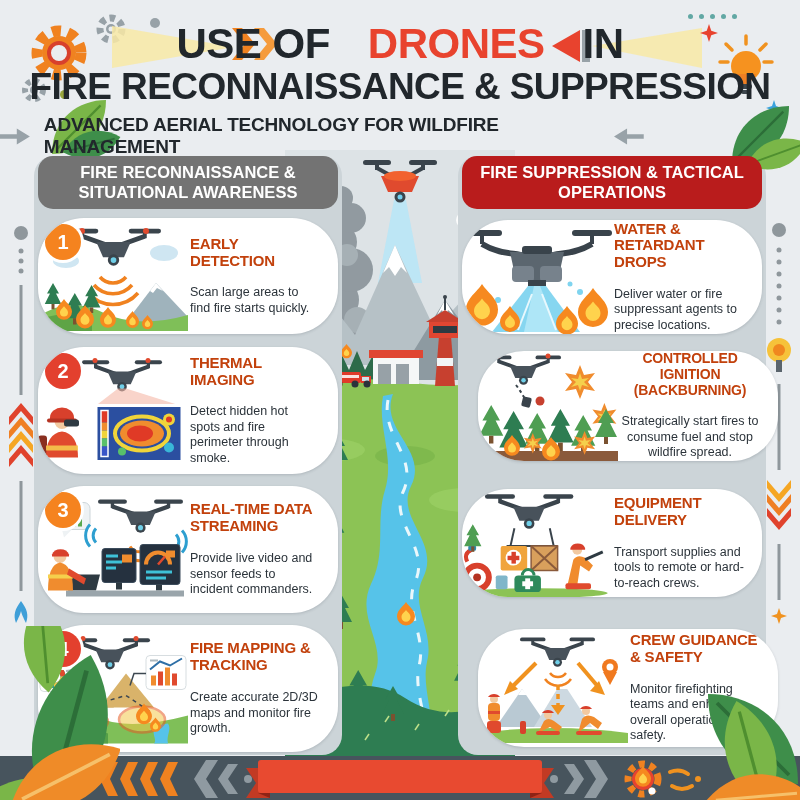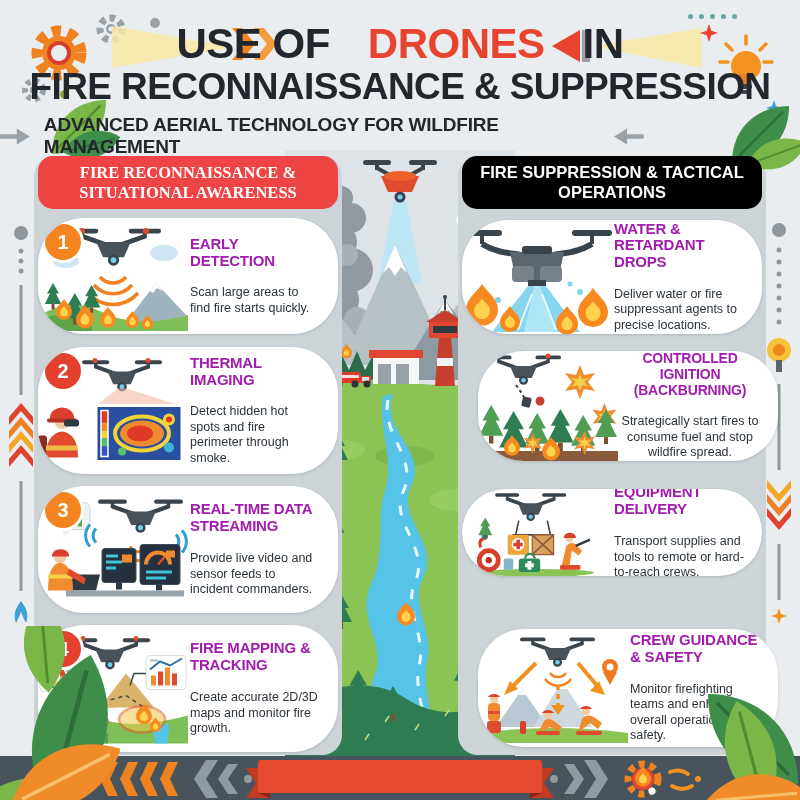--- a/index.html
+++ b/index.html
@@ -17,32 +17,32 @@
     font-size:37px;font-weight:800;letter-spacing:-.6px;color:#21272c;z-index:3;}
   .subtitle-row{position:absolute;left:0;top:114px;width:644px;display:flex;
     justify-content:center;align-items:center;gap:14px;z-index:3;}
   .subtitle{font-size:19px;font-weight:800;letter-spacing:-.2px;color:#21272c;}
 
   
   .col-bg{position:absolute;width:308px;height:599px;top:156px;background:#ccd4d8;border-radius:20px;z-index:1;}
   .pill{position:absolute;top:156px;width:300px;height:53px;border-radius:15px;z-index:3;
     display:flex;align-items:center;justify-content:center;text-align:center;
     color:#fff;font-size:16.5px;font-weight:800;line-height:1.16;padding:0 18px;box-sizing:border-box;}
-  .pill.orange{left:38px;background:#ef4444;font-family:Liberation Serif, serif;}
-  .pill.red{left:462px;background:#000000;}
+  .pill.orange{left:38px;background:#737373;}
+  .pill.red{left:462px;background:#b91c1c;}
 
   
   .card{position:absolute;width:300px;background:#ffffff;border-radius:46px;z-index:2;
     display:flex;box-shadow:0 1px 3px rgba(40,50,60,.18);overflow:hidden;}
   .card .illo{width:150px;flex:none;position:relative;}
   .card .illo svg{width:100%;height:100%;}
   .card .txt{flex:1;display:flex;flex-direction:column;justify-content:center;
     padding:8px 18px 8px 2px;}
   .card .txt.ctr{text-align:center;padding-left:0;padding-right:16px;}
-  .card-title{font-size:15px;font-weight:800;color:#a21caf;line-height:1.12;letter-spacing:-.2px;}
+  .card-title{font-size:15px;font-weight:800;color:#c2410c;line-height:1.12;letter-spacing:-.2px;}
   .card-title.sm{font-size:14px;}
   .card-desc{font-size:12.5px;font-weight:500;color:#2b333a;line-height:1.24;margin-top:16px;}
   .badge{position:absolute;left:7px;top:6px;width:36px;height:36px;border-radius:50%;
     display:flex;align-items:center;justify-content:center;color:#fff;font-size:20px;font-weight:800;
     box-shadow:0 0 0 3px #fff;z-index:3;}
   .badge.o{background:#f5831f;} .badge.r{background:#e3402e;}
 
   
   .band{position:absolute;left:0;top:756px;width:800px;height:44px;background:#47545d;z-index:1;}
   .z2{z-index:2;} .z5{z-index:5;}
@@ -569,21 +569,21 @@
         <use href="#burst" transform="translate(94,80) scale(0.7)"></use>
           <use href="#burst" transform="translate(44,82) scale(0.6)"></use>
       </svg>
     </div>
     <div class="txt ctr">
       <div class="card-title sm">CONTROLLED IGNITION (BACKBURNING)</div>
       <div class="card-desc">Strategically start fires to consume fuel and stop wildfire spread.</div>
     </div>
   </div>
 
-  <div class="card" style="left:462px;top:489px;height:87px">
+  <div class="card" style="left:462px;top:489px;height:108px">
     <div class="illo">
       <svg viewBox="0 0 150 110">
         <ellipse cx="75" cy="106" rx="72" ry="5" fill="#8cc355"></ellipse>
         <use href="#droneD" transform="translate(22,0) scale(0.9)"></use>
         <g stroke="#39434b" stroke-width="2">
             <line x1="52" y1="40" x2="48" y2="58"></line>
             <line x1="88" y1="40" x2="92" y2="58"></line>
             <line x1="44" y1="58" x2="96" y2="58"></line>
           </g>
         <g>

